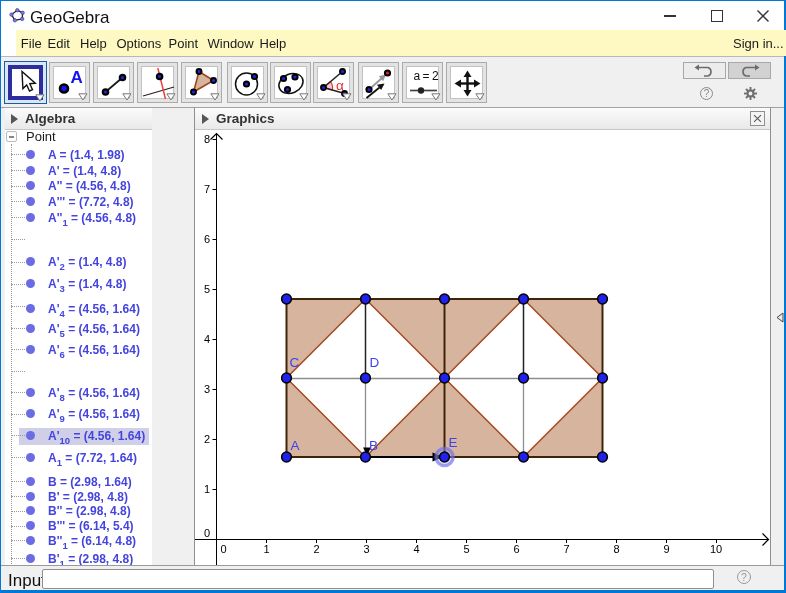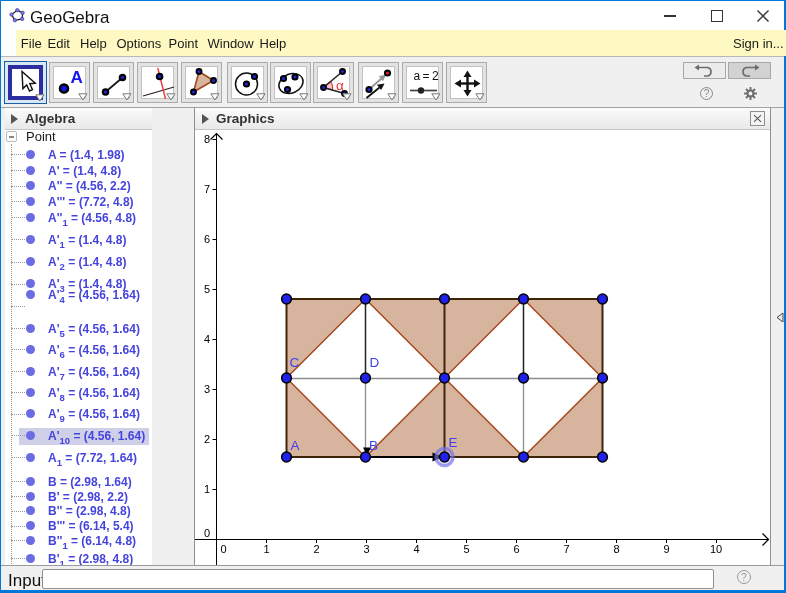--- a/index.html
+++ b/index.html
@@ -219,67 +219,59 @@
       <div class="alg-txt">A = (1.4, 1.98)</div>
     </div>
 <div class="stub" style="top:62.0px"></div>
 <div class="alg-row" style="top:54.0px">
       <div class="alg-dot"></div>
       <div class="alg-txt">A' = (1.4, 4.8)</div>
     </div>
 <div class="stub" style="top:77.5px"></div>
 <div class="alg-row" style="top:69.5px">
       <div class="alg-dot"></div>
-      <div class="alg-txt">A'' = (4.56, 2.2)</div>
+      <div class="alg-txt">A'' = (4.56, 4.8)</div>
     </div>
 <div class="stub" style="top:93.0px"></div>
 <div class="alg-row" style="top:85.0px">
       <div class="alg-dot"></div>
       <div class="alg-txt">A''' = (7.72, 4.8)</div>
     </div>
 <div class="stub" style="top:109.0px"></div>
 <div class="alg-row" style="top:101.0px">
       <div class="alg-dot"></div>
       <div class="alg-txt">A''<sub>1</sub> = (4.56, 4.8)</div>
     </div>
 <div class="stub" style="top:131.0px"></div>
-<div class="alg-row" style="top:123.0px">
-      <div class="alg-dot"></div>
-      <div class="alg-txt">A'<sub>1</sub> = (1.4, 4.8)</div>
-    </div>
 <div class="stub" style="top:153.5px"></div>
 <div class="alg-row" style="top:145.5px">
       <div class="alg-dot"></div>
       <div class="alg-txt">A'<sub>2</sub> = (1.4, 4.8)</div>
     </div>
 <div class="stub" style="top:175.5px"></div>
 <div class="alg-row" style="top:167.5px">
       <div class="alg-dot"></div>
       <div class="alg-txt">A'<sub>3</sub> = (1.4, 4.8)</div>
     </div>
 <div class="stub" style="top:198.0px"></div>
-<div class="alg-row" style="top:178px">
+<div class="alg-row" style="top:192px">
       <div class="alg-dot"></div>
       <div class="alg-txt">A'<sub>4</sub> = (4.56, 1.64)</div>
     </div>
 <div class="stub" style="top:220.0px"></div>
 <div class="alg-row" style="top:212.0px">
       <div class="alg-dot"></div>
       <div class="alg-txt">A'<sub>5</sub> = (4.56, 1.64)</div>
     </div>
 <div class="stub" style="top:241.0px"></div>
 <div class="alg-row" style="top:233.0px">
       <div class="alg-dot"></div>
       <div class="alg-txt">A'<sub>6</sub> = (4.56, 1.64)</div>
     </div>
 <div class="stub" style="top:263.0px"></div>
-<div class="alg-row" style="top:255.0px">
-      <div class="alg-dot"></div>
-      <div class="alg-txt">A'<sub>7</sub> = (4.56, 1.64)</div>
-    </div>
 <div class="stub" style="top:284.0px"></div>
 <div class="alg-row" style="top:276.0px">
       <div class="alg-dot"></div>
       <div class="alg-txt">A'<sub>8</sub> = (4.56, 1.64)</div>
     </div>
 <div class="stub" style="top:305.5px"></div>
 <div class="alg-row" style="top:297.5px">
       <div class="alg-dot"></div>
       <div class="alg-txt">A'<sub>9</sub> = (4.56, 1.64)</div>
     </div>
@@ -294,21 +286,21 @@
       <div class="alg-txt">A<sub>1</sub> = (7.72, 1.64)</div>
     </div>
 <div class="stub" style="top:373.0px"></div>
 <div class="alg-row" style="top:365.0px">
       <div class="alg-dot"></div>
       <div class="alg-txt">B = (2.98, 1.64)</div>
     </div>
 <div class="stub" style="top:388.0px"></div>
 <div class="alg-row" style="top:380.0px">
       <div class="alg-dot"></div>
-      <div class="alg-txt">B' = (2.98, 2.2)</div>
+      <div class="alg-txt">B' = (2.98, 4.8)</div>
     </div>
 <div class="stub" style="top:402.5px"></div>
 <div class="alg-row" style="top:394.5px">
       <div class="alg-dot"></div>
       <div class="alg-txt">B'' = (2.98, 4.8)</div>
     </div>
 <div class="stub" style="top:417.5px"></div>
 <div class="alg-row" style="top:409.5px">
       <div class="alg-dot"></div>
       <div class="alg-txt">B''' = (6.14, 5.4)</div>

